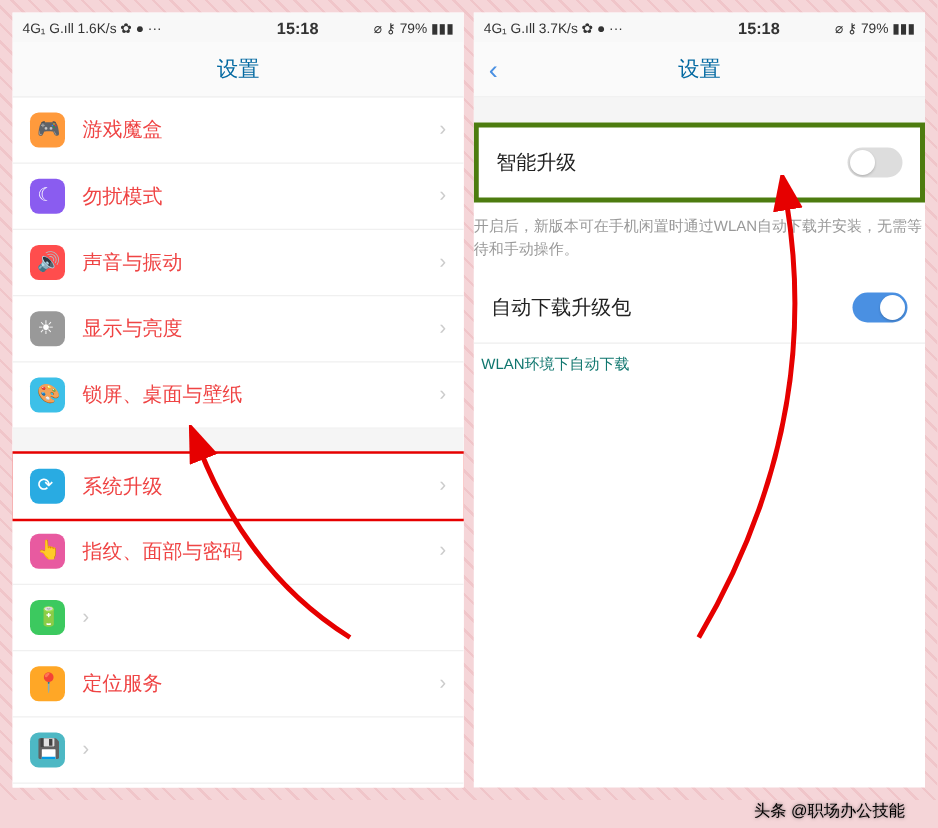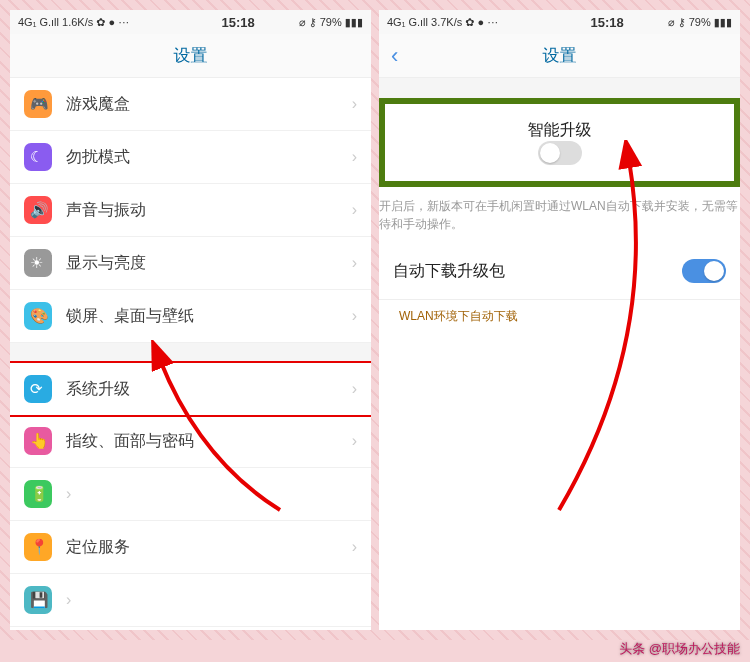--- a/index.html
+++ b/index.html
@@ -51,53 +51,53 @@
       position: relative;
     }
     .ico {
       width: 28px; height: 28px;
       border-radius: 7px;
       margin-right: 14px;
       display: flex; align-items: center; justify-content: center;
       flex-shrink: 0;
     }
     .ico svg, .ico span { width: 16px; height: 16px; color: #fff; font-size: 15px; line-height: 1; }
-    .label { flex: 1; font-size: 16px; color: #404040; }
+    .label { flex: 1; font-size: 16px; color: #ef4444; }
     .chev { color: #ccc; font-size: 16px; }
     .highlight-box { border: 2px solid #e60000; margin: -2px; }
     .row2 {
       display: flex; align-items: center;
       justify-content: space-between;
       padding: 16px 14px;
       background: #fff;
       border-bottom: 1px solid #eee;
     }
     .row2 .lbl { font-size: 16px; color: #222; }
     .desc { padding: 10px 0; font-size: 12px; color: #999; line-height: 1.5; }
-    .sub { padding: 8px 20px; font-size: 12px; color: #a16207; }
+    .sub { padding: 8px 6px; font-size: 12px; color: #0f766e; }
     .toggle {
       width: 44px; height: 24px; border-radius: 12px;
       position: relative;
       display: inline-block;
     }
     .toggle.off { background: #ddd; }
     .toggle.on { background: #4a90e2; }
     .toggle::after {
       content: ""; position: absolute;
       width: 20px; height: 20px; background: #fff;
       border-radius: 50%; top: 2px;
       box-shadow: 0 1px 2px rgba(0,0,0,.2);
     }
     .toggle.off::after { left: 2px; }
     .toggle.on::after { right: 2px; }
-    .red-frame { border: 6px solid #4d7c0f; flex-direction: column; }
+    .red-frame { border: 4px solid #4d7c0f; }
     .arrow { position: absolute; pointer-events: none; }
     .watermark {
-      position: absolute; bottom: 4px; right: 10px;
-      font-size: 13px; color: #be185d;
+      position: absolute; bottom: 4px; right: 26px;
+      font-size: 13px; color: #000000;
       text-shadow: 0 0 3px rgba(0,0,0,.5);
     }
     .gap { height: 20px; background: #f5f5f5; }
   </style>
 </head>
 <body>
 
 <div class="wrap">
 
   <div class="phone">

